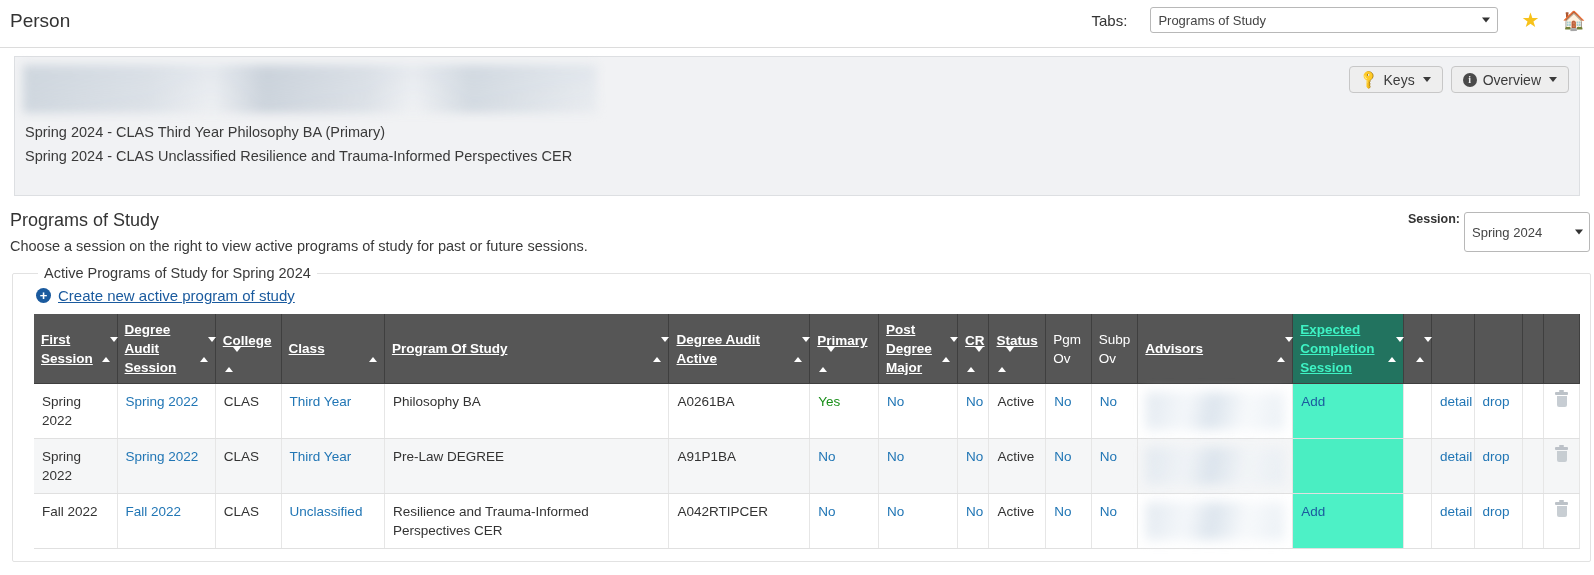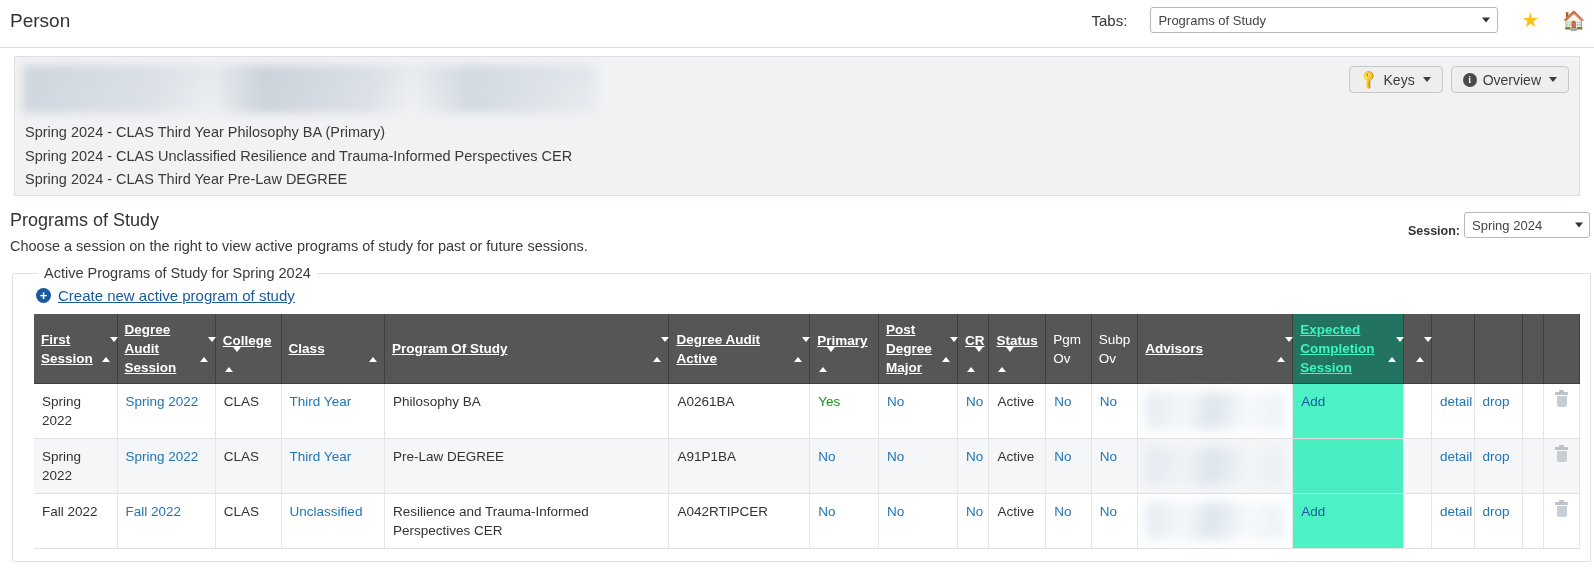--- a/index.html
+++ b/index.html
@@ -122,25 +122,25 @@
     color: #333;
   }
   .section-sub {
     margin: 7px 11px 0 10px;
     font-size: 14.5px;
     color: #3a3a3a;
   }
   .session-area {
     position: absolute;
     right: 4px; top: 212px;
-    display: flex; align-items: flex-end; gap: 4px;
+    display: flex; align-items: flex-start; gap: 4px;
   }
   .session-label { font-size: 12.5px; font-weight: bold; color: #333; }
   .session-select {
-    width: 126px; height: 26px;
+    width: 126px; height: 40px;
     border: 1px solid #b8b8b8;
     border-radius: 3px;
     background: #fff;
     font-size: 13px; color: #444;
     padding: 0 20px 0 7px;
     display: flex; align-items: center;
     position: relative;
   }
   .session-select .chev {
     position: absolute; right: 6px; top: 50%;
@@ -316,21 +316,20 @@
     </div>
     <div class="gbtn">
       <span class="info-glyph">i</span>
       <span>Overview</span>
       <span class="caret"></span>
     </div>
   </div>
   <div class="prog-lines">
     <div>Spring 2024 - CLAS Third Year Philosophy BA (Primary)</div>
     <div>Spring 2024 - CLAS Unclassified Resilience and Trauma-Informed Perspectives CER</div>
-    <div>Spring 2024 - CLAS Third Year Pre-Law DEGREE</div>
   </div>
 </div>
 
 <div class="section-title">Programs of Study</div>
 <div class="section-sub">Choose a session on the right to view active programs of study for past or future sessions.</div>
 
 <div class="session-area">
   <span class="session-label">Session:</span>
   <div class="session-select">
     <span>Spring 2024</span>

